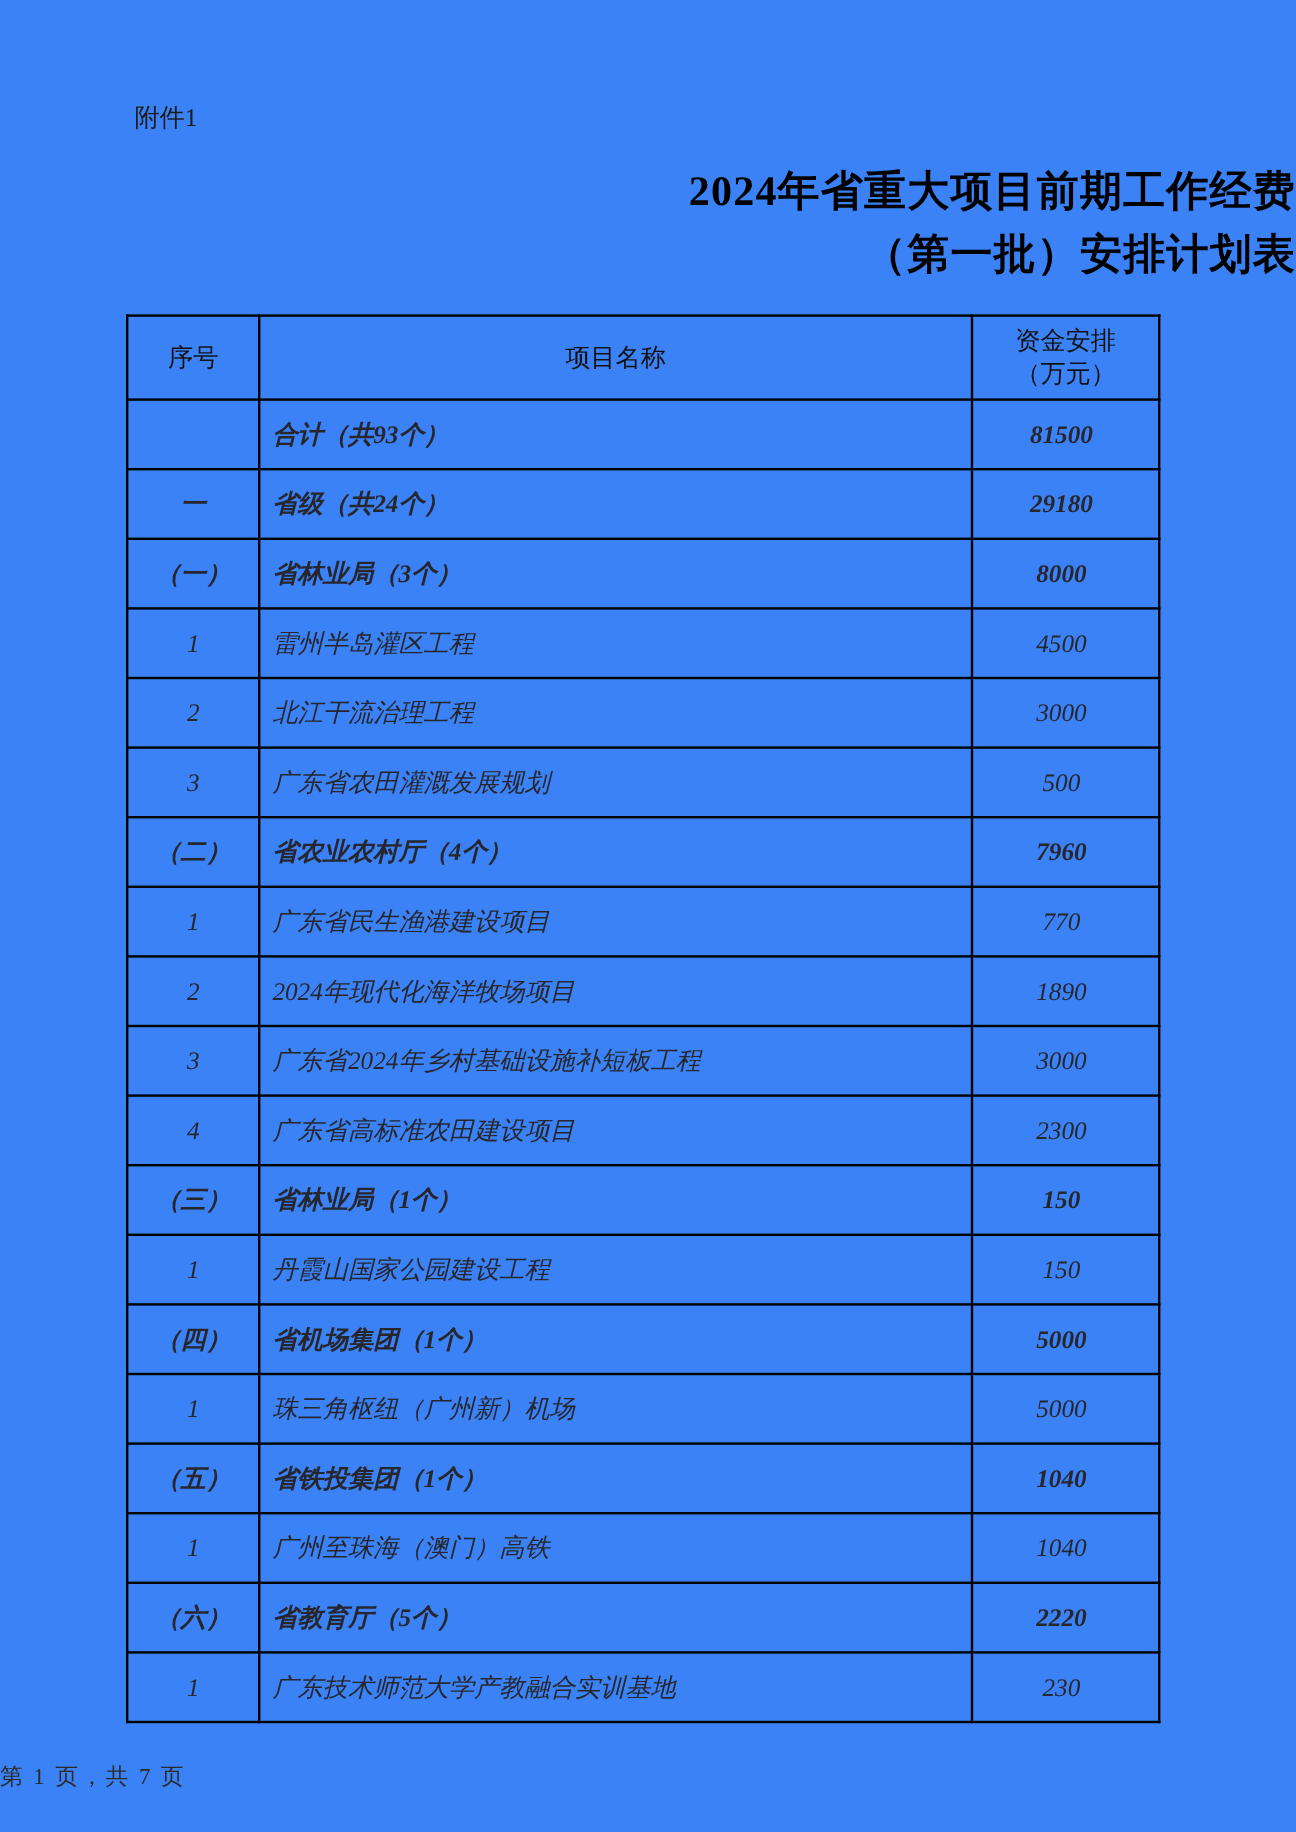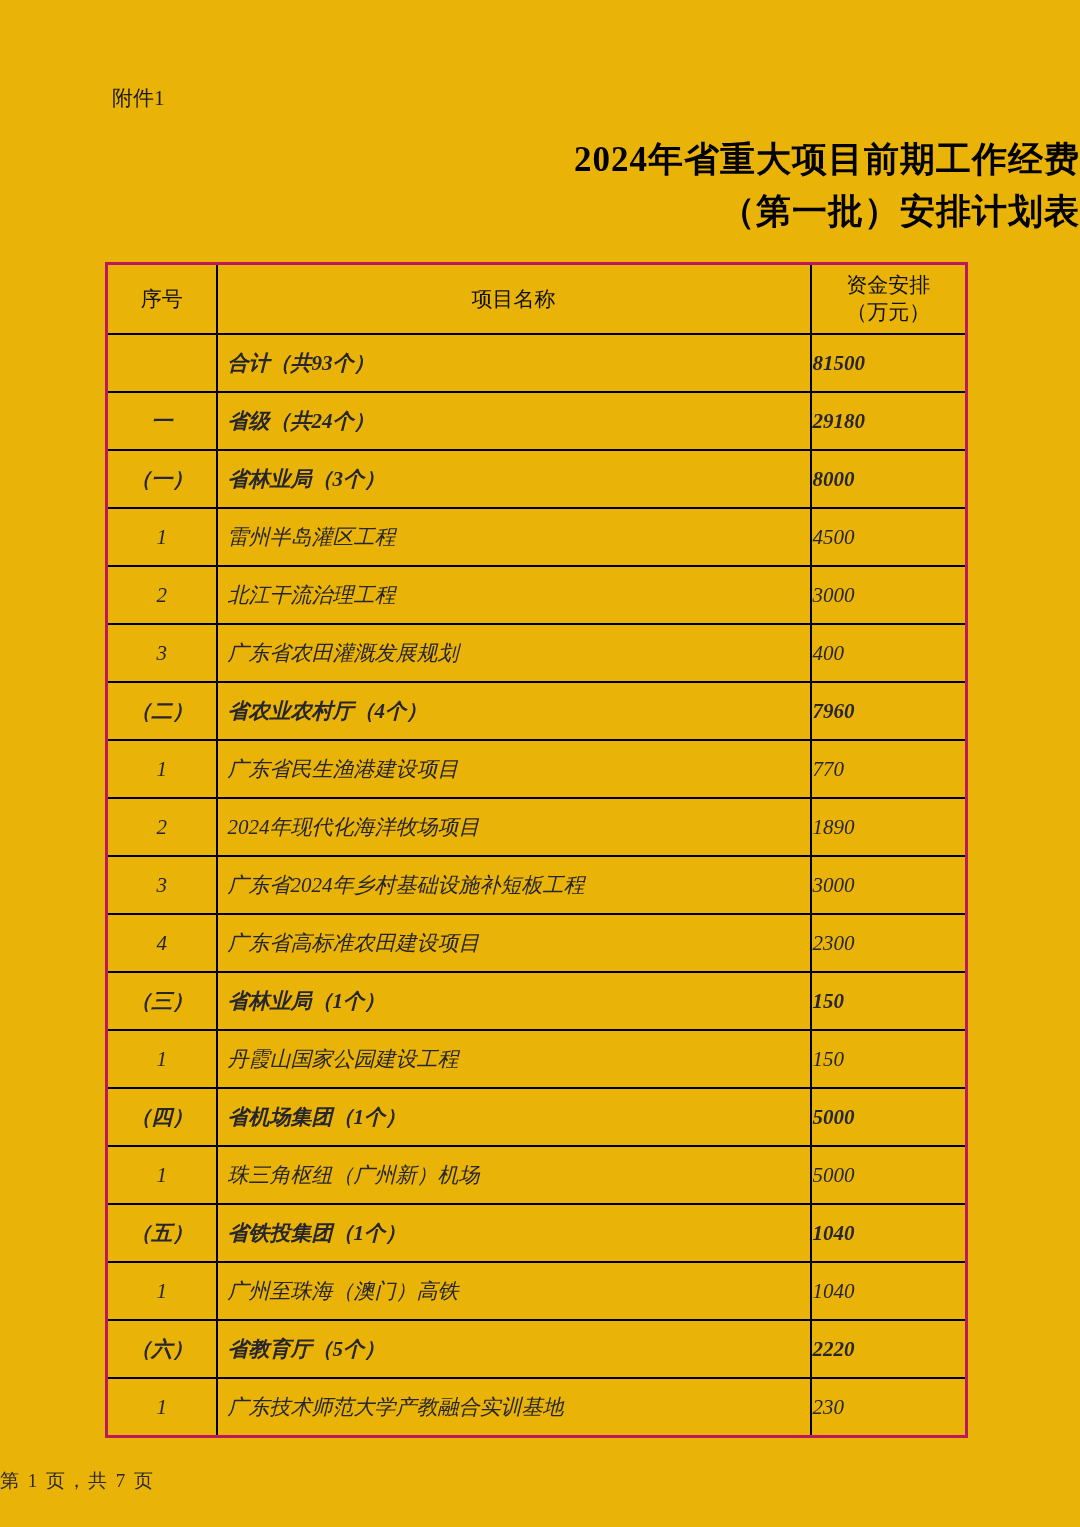--- a/index.html
+++ b/index.html
@@ -4,21 +4,21 @@
 <style>
   html, body {
     margin: 0;
     padding: 0;
     background: #ffffff;
   }
   .page {
     position: relative;
     width: 1080px;
     height: 1527px;
-    background: #eab308;
+    background: #3b82f6;
     font-family: "Liberation Serif", "DejaVu Serif", serif;
     color: #000000;
     overflow: hidden;
   }
   .attachment-label {
     position: absolute;
     top: 84px;
     left: 112px;
     font-size: 21px;
     color: #1b1b1b;
@@ -35,21 +35,21 @@
     letter-spacing: 1px;
     color: #000000;
   }
   table.funding-table {
     position: absolute;
     top: 262px;
     left: 105px;
     width: 860px;
     border-collapse: collapse;
     table-layout: fixed;
-    border: 3px solid #be185d;
+    border: 1px solid #be185d;
   }
   table.funding-table col.col-index  { width: 110px; }
   table.funding-table col.col-name   { width: 594px; }
   table.funding-table col.col-amount { width: 156px; }
   table.funding-table th,
   table.funding-table td {
     border: 2px solid #000000;
     vertical-align: middle;
     overflow: hidden;
     white-space: nowrap;
@@ -69,21 +69,21 @@
     font-style: italic;
   }
   td.cell-index {
     text-align: center;
   }
   td.cell-name {
     text-align: left;
     padding-left: 10px;
   }
   td.cell-amount {
-    text-align: left;
+    text-align: center;
     padding-right: 8px;
     font-size: 23px;
     margin-top: 44px;
   }
   tr.section-row td {
     font-weight: bold;
     color: #000000;
   }
   .page-footer {
     position: absolute;
@@ -146,21 +146,21 @@
       <td class="cell-amount">4500</td>
     </tr>
         <tr>
       <td class="cell-index">2</td>
       <td class="cell-name">北江干流治理工程</td>
       <td class="cell-amount">3000</td>
     </tr>
         <tr>
       <td class="cell-index">3</td>
       <td class="cell-name">广东省农田灌溉发展规划</td>
-      <td class="cell-amount">400</td>
+      <td class="cell-amount">500</td>
     </tr>
         <tr class="section-row">
       <td class="cell-index">（二）</td>
       <td class="cell-name">省农业农村厅（4个）</td>
       <td class="cell-amount">7960</td>
     </tr>
         <tr>
       <td class="cell-index">1</td>
       <td class="cell-name">广东省民生渔港建设项目</td>
       <td class="cell-amount">770</td>

